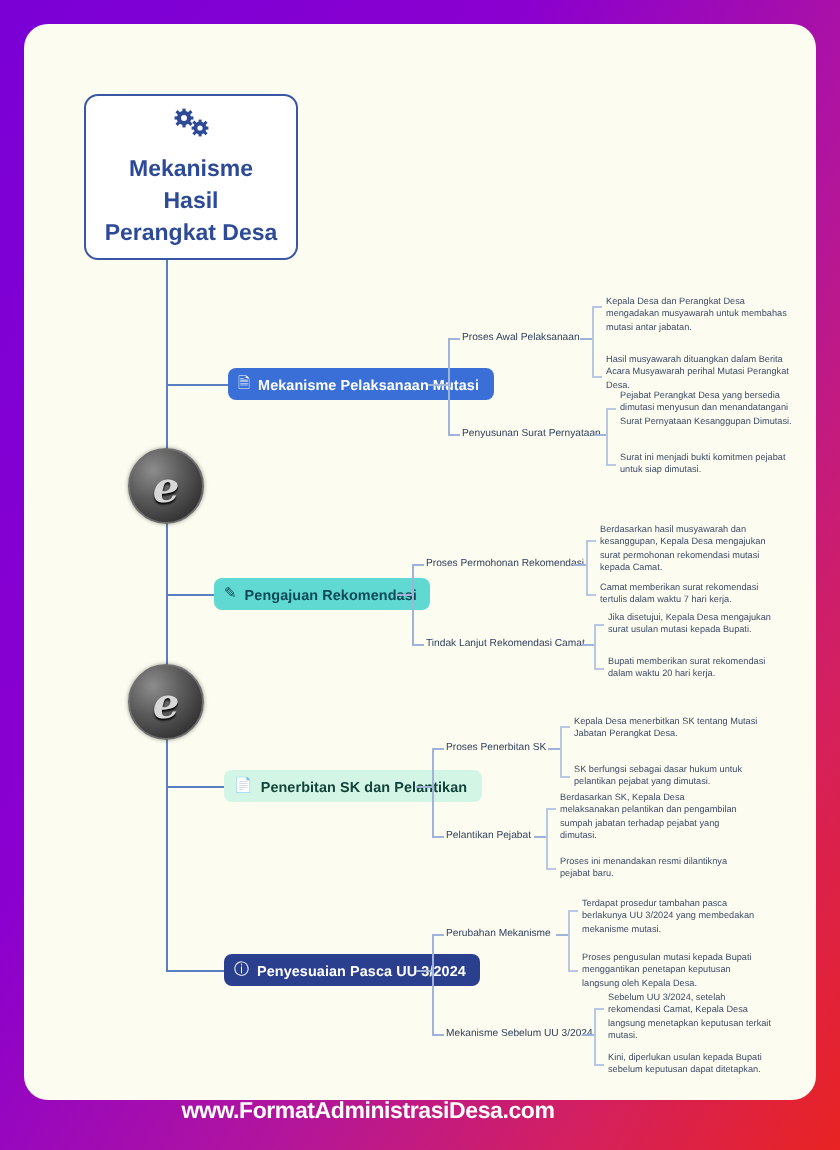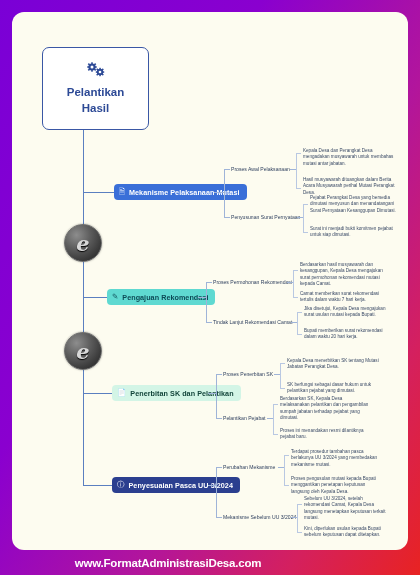--- a/index.html
+++ b/index.html
@@ -15,23 +15,23 @@
   #canvas {
     position: absolute;
     left: 12px; top: 12px;
     width: 396px; height: 538px;
     background: #fdfcf0;
     border-radius: 12px;
     overflow: hidden;
   }
   #footer {
     position: absolute;
-    left: 0; bottom: 0;
+    left: 16px; bottom: 0;
     width: 336px; height: 25px;
-    display: flex; align-items: center; justify-content: center;
+    display: flex; justify-content: center;
   }
   #footer .url {
     color: #ffffff;
     font-weight: bold;
     font-size: 11.5px;
     letter-spacing: -0.2px;
   }
 
   
   .vline { position: absolute; width: 1.3px; background: #5a7fc0; }
@@ -149,22 +149,23 @@
             <rect x="14.3" y="12.4" width="1.5" height="1.8"></rect>
           <rect x="10.8" y="9.3" width="1.8" height="1.5"></rect>
             <rect x="17.4" y="9.3" width="1.8" height="1.5"></rect>
           <rect x="11.6" y="6.6" width="1.5" height="1.8" transform="rotate(-45 12.3 7.5)"></rect>
           <rect x="16.9" y="11.6" width="1.5" height="1.8" transform="rotate(-45 17.6 12.5)"></rect>
           <rect x="16.9" y="6.6" width="1.5" height="1.8" transform="rotate(45 17.6 7.5)"></rect>
           <rect x="11.6" y="11.6" width="1.5" height="1.8" transform="rotate(45 12.3 12.5)"></rect>
         </g>
       </svg>
     </div>
-    <div class="rtitle">Pelantikan</div>
+    <div class="rtitle">Mekanisme</div>
     <div class="rtitle">Hasil</div>
+    <div class="rtitle">Perangkat Desa</div>
   </div>
 
   <div class="vline" style="left:71px; top:118px; height:62px;"></div>
   <div class="vline" style="left:71px; top:180px; height:293px;"></div>
 
   <div class="emblem" style="left:52px; top:212px;">
     <span class="glyph">e</span>
   </div>
   <div class="emblem" style="left:52px; top:320px;">
     <span class="glyph">e</span>

